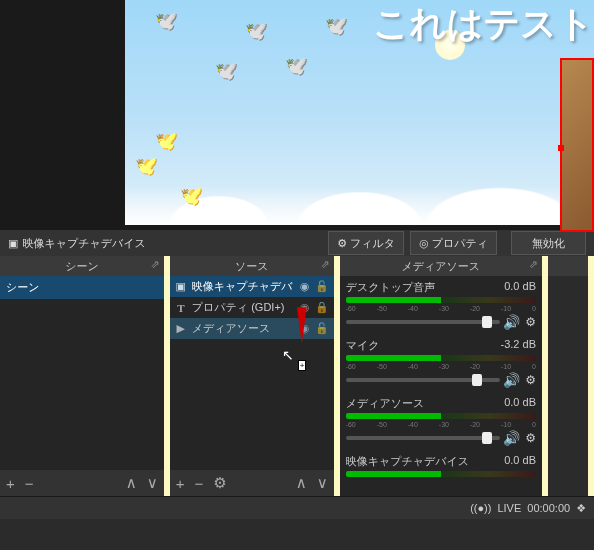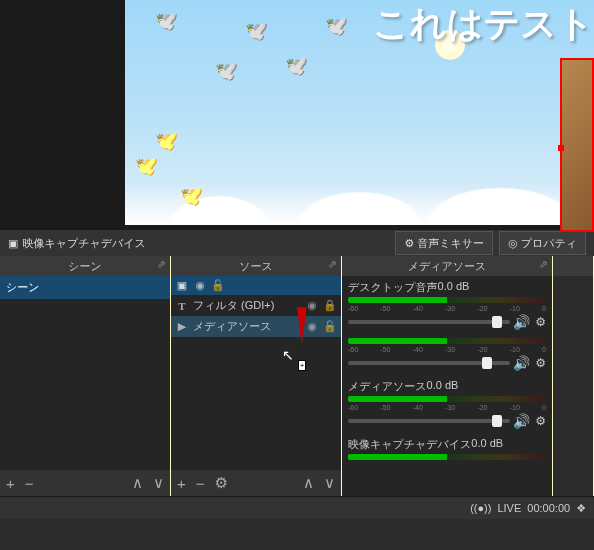--- a/index.html
+++ b/index.html
@@ -10,42 +10,42 @@
 .bird{position:absolute;font-size:18px;color:#fff;text-shadow:1px 1px 0 #888}
 .title-text{position:absolute;right:0;top:0;font-size:36px;font-weight:bold;color:#fff;text-shadow:2px 2px 3px rgba(0,0,0,.3)}
 .red-sel{position:absolute;right:0;top:58px;width:30px;height:170px;border:2px solid red;background:linear-gradient(135deg,#b88850,#8a5a30)}
 .red-handle{position:absolute;left:-4px;top:50%;width:6px;height:6px;background:red}
 .context-bar{display:flex;align-items:center;background:#333;height:26px;padding:0 8px;gap:6px}
 .ctx-label{display:flex;align-items:center;gap:4px;color:#ddd}
 .btn{display:flex;align-items:center;gap:3px;background:#3d3d3d;border:1px solid #555;padding:2px 8px;color:#ddd;height:18px}
 .btn.wide{padding:2px 20px;margin-left:8px}
 .spacer{flex:1}
 .panels{display:flex;height:240px}
-.panel{display:flex;flex-direction:column;border-right:1px solid #fef9c3}
+.panel{display:flex;flex-direction:column;border-right:6px solid #fef9c3}
 .panel-head{display:flex;align-items:center;justify-content:center;background:#3a3a3a;height:20px;position:relative;color:#ccc}
 .panel-head .dock{position:absolute;right:4px;top:2px;opacity:.5}
 .panel-body{flex:1;background:#252525;overflow:hidden;position:relative}
 .scenes{width:170px}
 .sources{width:170px}
 .mixer{width:210px}
 .right-strip{flex:1;min-width:40px}
 .scene-row{background:#174a6e;padding:4px 6px;color:#fff}
 .src-row{display:flex;align-items:center;padding:3px 4px;gap:4px;position:relative}
 .src-row.sel0{background:#174a6e;color:#fff}
 .src-row.sel1{background:#2a4a5e}
 .icn{width:14px;text-align:center;opacity:.8}
 .src-nm{flex:1;white-space:nowrap;overflow:hidden}
 .eye,.lock{width:14px;text-align:center;opacity:.6}
 .red-arrow{position:absolute;left:278px;top:294px;font-size:48px;color:#c00;pointer-events:none;transform:scaleX(.35) scaleY(1.3)}
 .cursor{position:absolute;left:282px;top:347px;color:#fff;font-size:14px;pointer-events:none}
 .panel-tools{display:flex;align-items:center;background:#333;height:26px;padding:0 6px;gap:10px;color:#aaa;font-size:15px}
 .panel-tools span{cursor:default}
 .mixer-body{padding:4px 6px;font-size:10px}
 .mix-item{margin-bottom:8px}
-.mix-head{display:flex;color:#ccc;margin-bottom:2px;font-size:11px}
+.mix-head{display:flex;justify-content:space-between;color:#ccc;margin-bottom:2px;font-size:11px}
 .meter{height:6px;background:linear-gradient(90deg,#0b0 50%,#cc0 75%,#c00);border-radius:2px;position:relative;margin-bottom:2px}
 .meter::after{content:"";position:absolute;right:0;top:0;bottom:0;width:50%;background:rgba(30,30,30,.85)}
 .ticks{display:flex;justify-content:space-between;color:#777;font-size:7px}
 .mix-ctrl{display:flex;align-items:center;gap:4px;margin-top:2px}
 .slider{flex:1;height:4px;background:#555;position:relative;border-radius:2px}
 .slider .thumb{position:absolute;right:8px;top:-4px;width:10px;height:12px;background:#eee;border-radius:2px}
 .vol-icn{font-size:14px}
 .gear{font-size:12px}
 .status{display:flex;align-items:center;justify-content:flex-end;background:#333;height:22px;padding:0 8px;gap:6px;font-size:11px;color:#ccc;border-top:1px solid #1a1a1a}
 .rs-item{padding:4px 6px;background:#2a2a2a;margin:4px 4px 0 4px;color:#ccc}
@@ -73,25 +73,28 @@
 </div>
 
 <div class="context-bar">
   <span class="ctx-label">
     <span>▣</span>
     <span>映像キャプチャデバイス</span>
   </span>
   <div class="spacer"></div>
   <div class="btn">
       <span>⚙</span>
-      <span>音声ミキサー</span>
+      <span>フィルタ</span>
     </div>
   <div class="btn">
       <span>◎</span>
       <span>プロパティ</span>
+    </div>
+  <div class="btn wide">
+      <span>無効化</span>
     </div>
 </div>
 
 <div class="panels">
 
   <div class="panel scenes">
     <div class="panel-head">
         <span>シーン</span>
         <span class="dock">⇗</span>
       </div>
@@ -108,26 +111,27 @@
   </div>
 
   <div class="panel sources">
     <div class="panel-head">
         <span>ソース</span>
         <span class="dock">⇗</span>
       </div>
     <div class="panel-body">
       <div class="src-row sel0">
         <span class="icn">▣</span>
+        <span class="src-nm">映像キャプチャデバ</span>
         <span class="eye">◉</span>
         <span class="lock">🔓</span>
       </div>
       <div class="src-row">
         <span class="icn" style="font-weight:bold;font-family:serif">T</span>
-        <span class="src-nm">フィルタ (GDI+)</span>
+        <span class="src-nm">プロパティ (GDI+)</span>
         <span class="eye">◉</span>
         <span class="lock">🔒</span>
       </div>
       <div class="src-row sel1">
         <span class="icn">▶</span>
         <span class="src-nm">メディアソース</span>
         <span class="eye">◉</span>
         <span class="lock">🔓</span>
       </div>
     </div>
@@ -164,20 +168,24 @@
           </div>
         <div class="mix-ctrl">
             <div class="slider">
               <div class="thumb"></div>
             </div>
             <span class="vol-icn">🔊</span>
             <span class="gear">⚙</span>
           </div>
       </div>
       <div class="mix-item">
+        <div class="mix-head">
+            <span>マイク</span>
+            <span>-3.2 dB</span>
+          </div>
         <div class="meter"></div>
         <div class="ticks">
             <span>-60</span>
             <span>-50</span>
             <span>-40</span>
             <span>-30</span>
             <span>-20</span>
             <span>-10</span>
             <span>0</span>
           </div>

